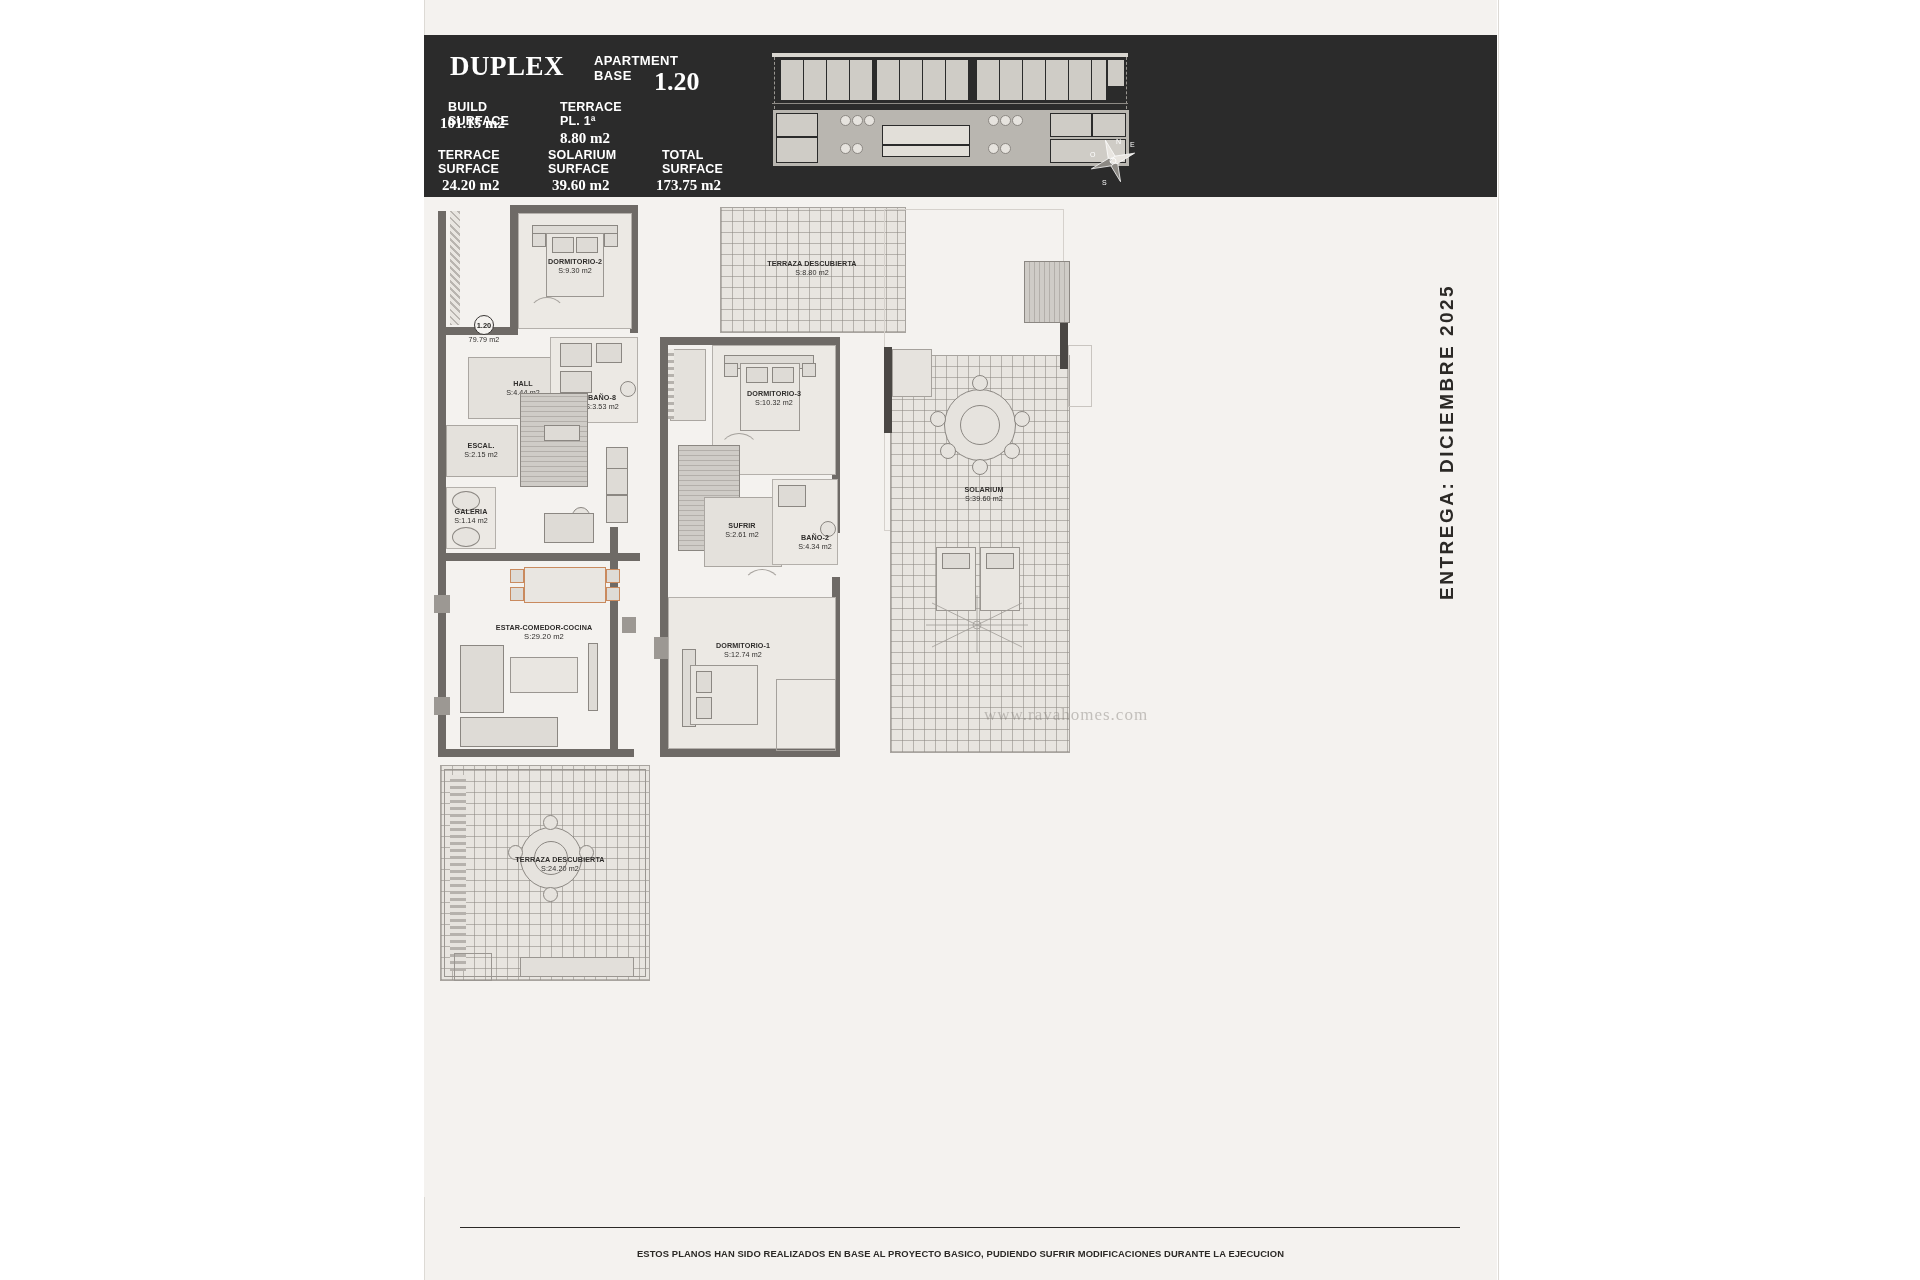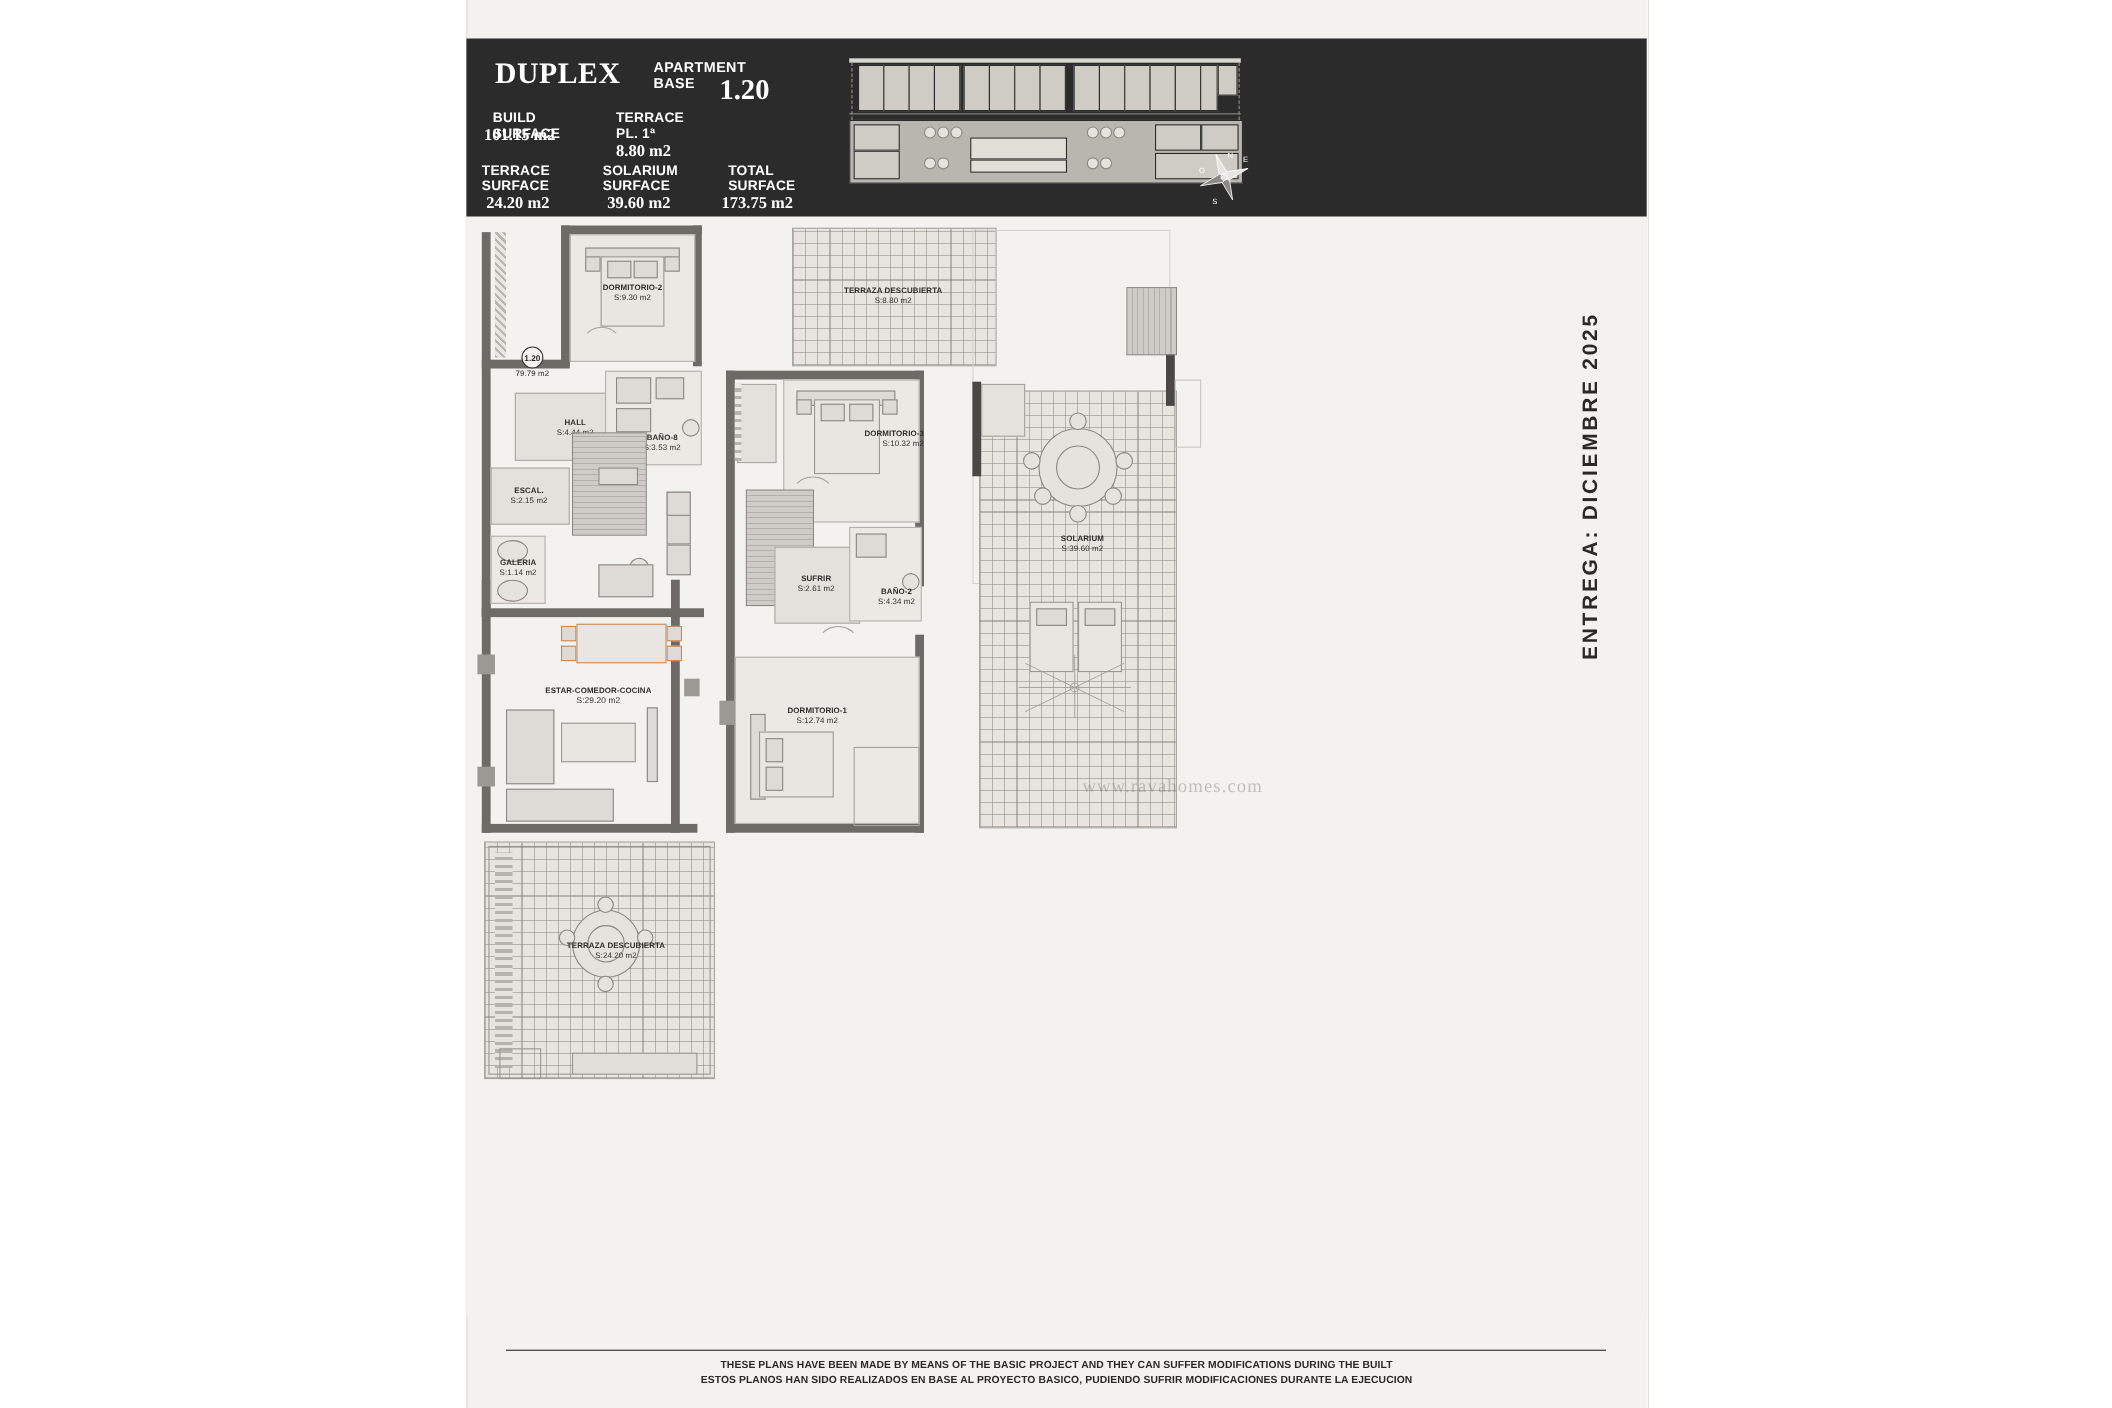--- a/index.html
+++ b/index.html
@@ -282,21 +282,21 @@
         <span>S:8.80 m2</span>
       </div>
 
       <div class="room" style="left:288px;top:148px;width:122px;height:128px;"></div>
       <div class="furn" style="left:300px;top:158px;width:88px;height:12px;"></div>
       <div class="furn-l" style="left:316px;top:166px;width:58px;height:66px;"></div>
       <div class="furn" style="left:322px;top:170px;width:20px;height:14px;"></div>
       <div class="furn" style="left:348px;top:170px;width:20px;height:14px;"></div>
       <div class="furn" style="left:300px;top:166px;width:12px;height:12px;"></div>
       <div class="furn" style="left:378px;top:166px;width:12px;height:12px;"></div>
-      <div class="lbl" style="left:316px;top:192px;width:100px;text-align:right;">
+      <div class="lbl" style="left:300px;top:192px;width:100px;">
         <b>DORMITORIO-3</b><br>
         <span>S:10.32 m2</span>
       </div>
       <div class="door" style="left:294px;top:236px;width:40px;height:40px;"></div>
 
       <div class="room2" style="left:246px;top:152px;width:34px;height:70px;"></div>
       <div class="thin" style="left:244px;top:152px;width:6px;height:70px;background:repeating-linear-gradient(0deg,#b6b2ad 0 3px,#ece9e4 3px 7px);"></div>
 
       <div class="stair" style="left:254px;top:248px;width:60px;height:104px;"></div>
 
@@ -368,17 +368,16 @@
       <div class="stair-h" style="left:600px;top:64px;width:44px;height:60px;"></div>
       <div class="thin" style="left:644px;top:148px;width:22px;height:60px;border:1px solid #c9c5c0;background:transparent;"></div>
 
       <div class="watermark">www.ravahomes.com</div>
     </div>
 
     <div class="vband">ENTREGA: DICIEMBRE 2025</div>
 
     <div class="footline"></div>
     <div class="footer">
-      <div>THESE PLANS HAVE BEEN MADE BY MEANS OF THE BASIC PROJECT AND THEY CAN SUFFER MODIFICATIONS DURING THE BUILT</div>
       <div>ESTOS PLANOS HAN SIDO REALIZADOS EN BASE AL PROYECTO BASICO, PUDIENDO SUFRIR MODIFICACIONES DURANTE LA EJECUCION</div>
     </div>
   </div>
 </div>
 
 </body></html>

